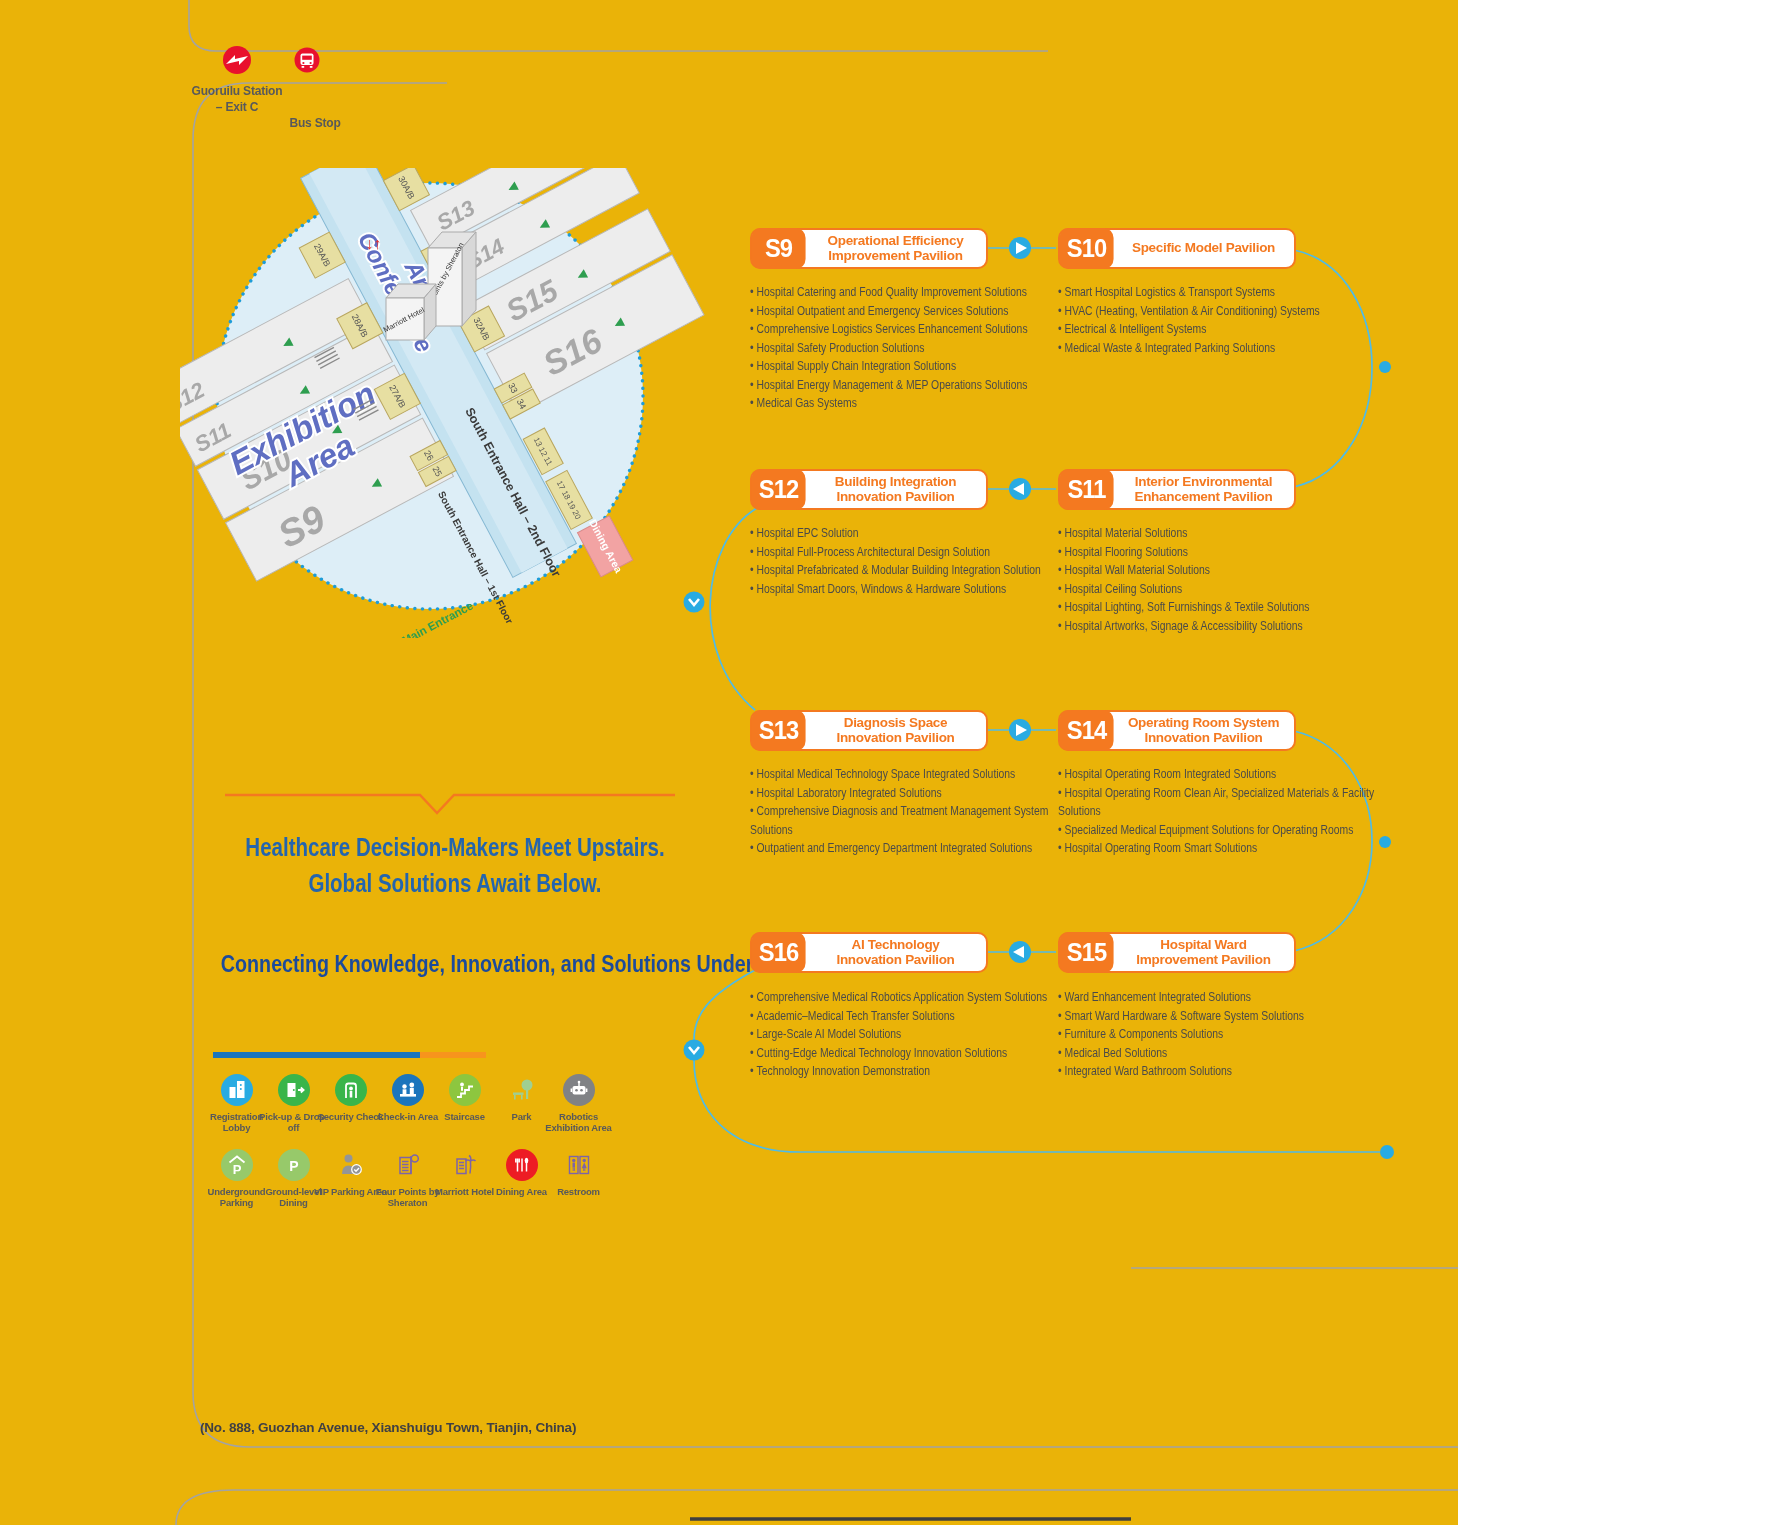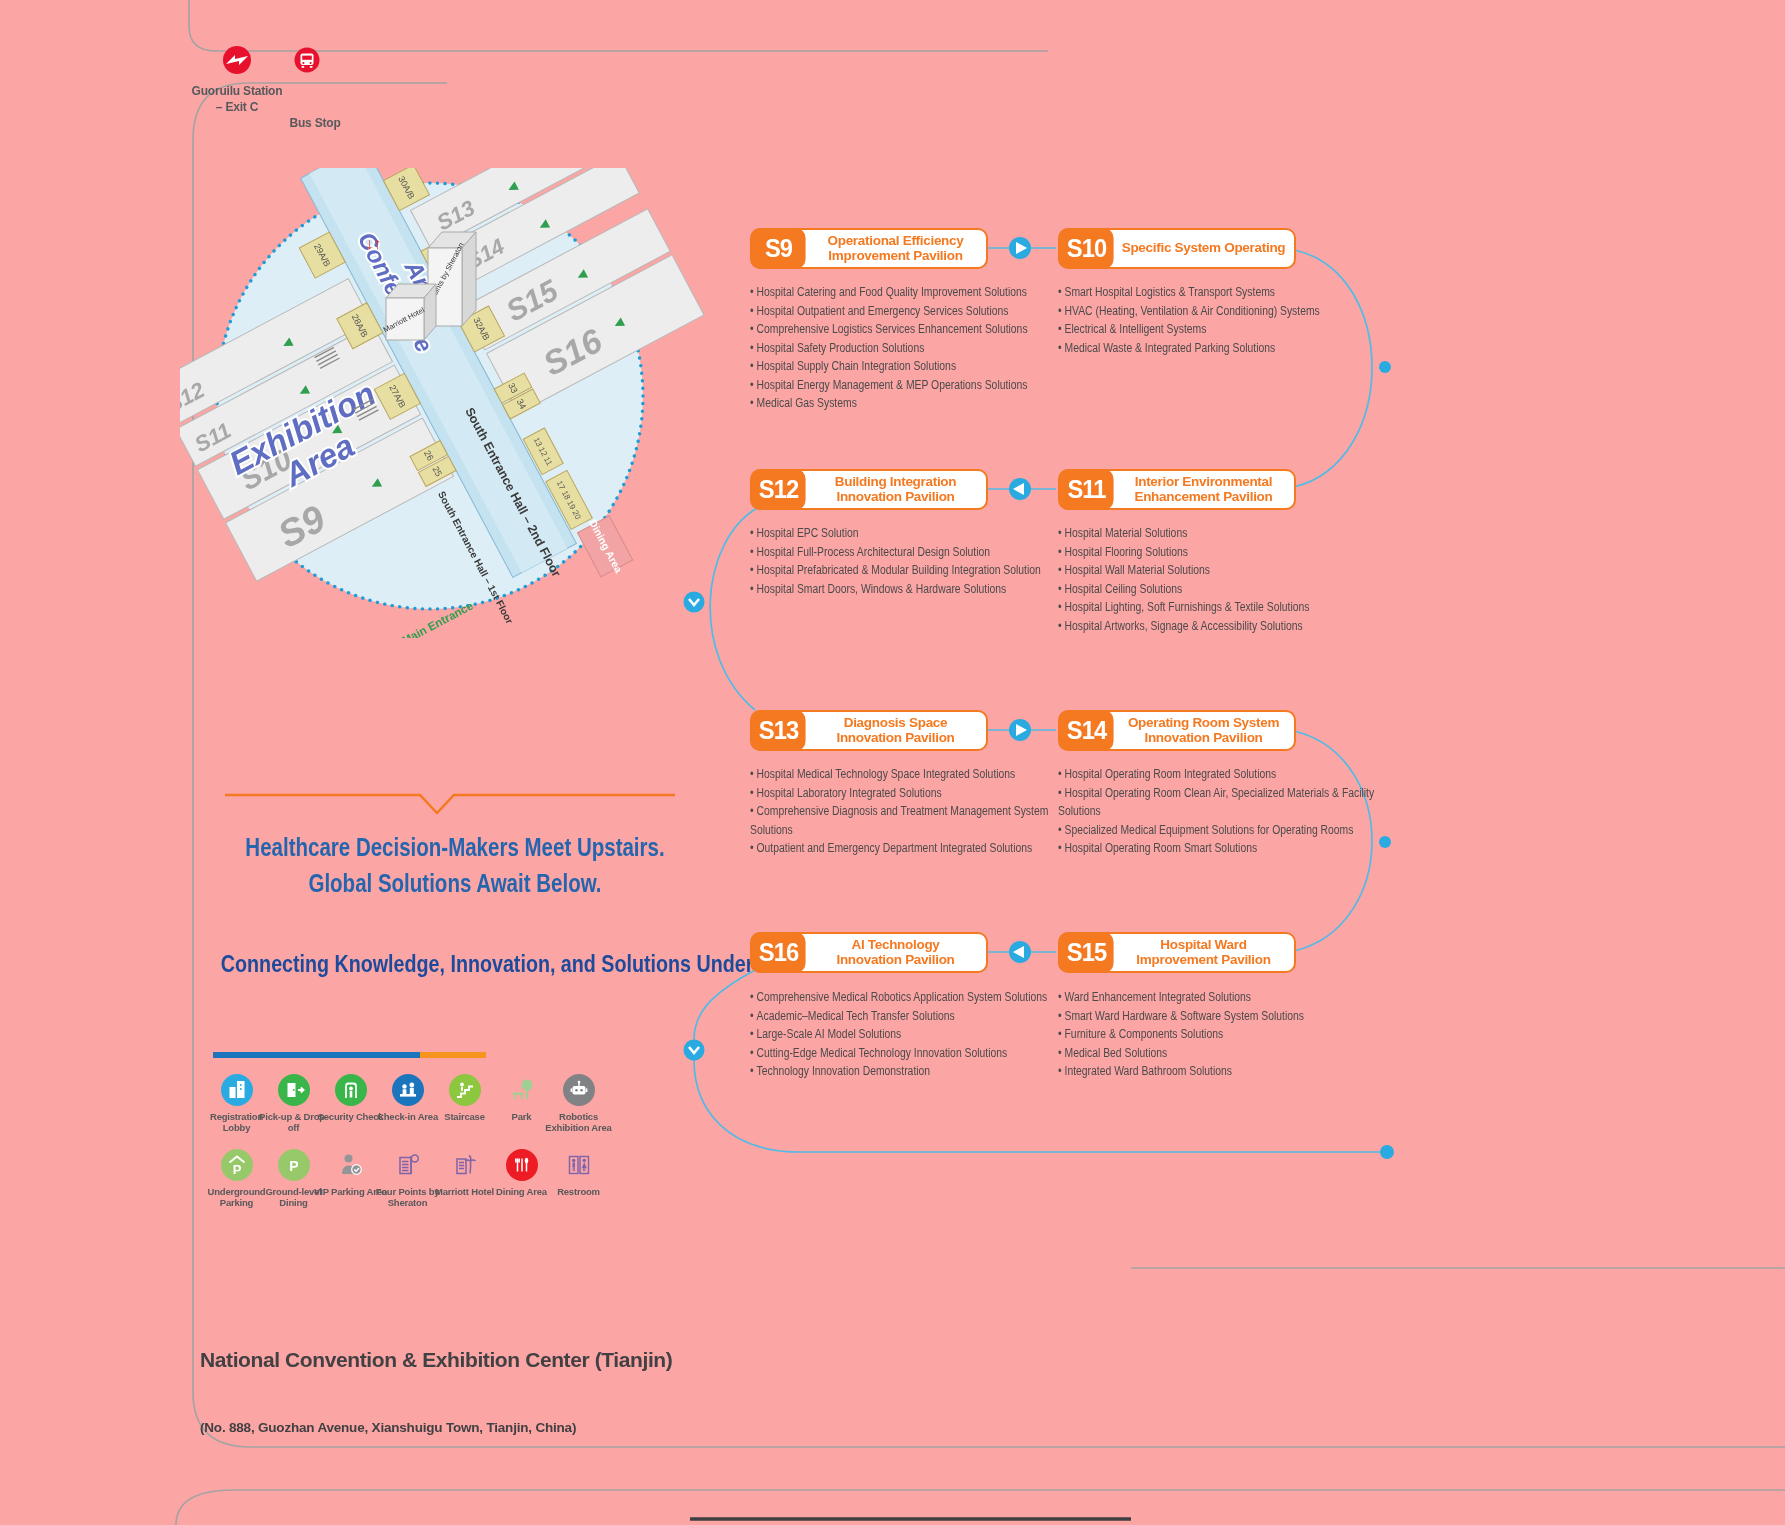--- a/index.html
+++ b/index.html
@@ -1,16 +1,16 @@
 <!DOCTYPE html>
 <html><head>
 <meta charset="utf-8">
 <style>
   html,body{margin:0;padding:0;background:#fff;}
-  #page{position:relative;width:1785px;height:1525px;background:#fca5a5;overflow:hidden;
+  #page{position:relative;width:1458px;height:1525px;background:#eab308;overflow:hidden;
         font-family:"Liberation Sans","DejaVu Sans",sans-serif;color:#4a4a4a;}
   .abs{position:absolute;}
   svg text{font-family:"Liberation Sans","DejaVu Sans",sans-serif;}
 
   
   .transit-label{font-size:12px;font-weight:bold;color:#58595B;text-align:center;line-height:16px;letter-spacing:-0.2px;}
 
   
   .pill{position:absolute;width:234px;height:37px;background:#fff;border:2px solid #F47920;border-radius:10px;display:flex;}
   .pill .code{width:57px;margin:-2px;height:41px;background:#F47920;border-radius:10px;color:#fff;
@@ -243,21 +243,21 @@
   <div class="pill" style="left:750px;top:228px;">
     <div class="code">S9</div>
     <div class="ptitle">
         <span>Operational Efficiency</span>
         <span>Improvement Pavilion</span>
       </div>
   </div>
   <div class="pill" style="left:1058px;top:228px;">
     <div class="code">S10</div>
     <div class="ptitle">
-        <span>Specific System Operating</span>
+        <span>Specific Model Pavilion</span>
         <span></span>
       </div>
   </div>
   <div class="bullets" style="left:750px;top:283px;">
     <div class="bi">Hospital Catering and Food Quality Improvement Solutions</div>
     <div class="bi">Hospital Outpatient and Emergency Services Solutions</div>
     <div class="bi">Comprehensive Logistics Services Enhancement Solutions</div>
     <div class="bi">Hospital Safety Production Solutions</div>
     <div class="bi">Hospital Supply Chain Integration Solutions</div>
     <div class="bi">Hospital Energy Management &amp; MEP Operations Solutions</div>
@@ -504,16 +504,15 @@
           <circle cx="21.25" cy="11.5" r="1.7" fill="#7D64A8"></circle>
             <path d="M21.25,13.2 L18.7,19.2 H23.8 Z" fill="#7D64A8"></path>
           <rect x="20.2" y="19.2" width="0.9" height="2.8" fill="#7D64A8"></rect>
             <rect x="21.4" y="19.2" width="0.9" height="2.8" fill="#7D64A8"></rect>
         </svg>
         <div class="lg-label">Restroom</div>
       </div>
     </div>
   </div>
 
-  <div class="venue">National Convention &amp; Exhibition Center (Tianjin)</div>
   <div class="addr">(No. 888, Guozhan Avenue, Xianshuigu Town, Tianjin, China)</div>
 
 </div>
 
 </body></html>

